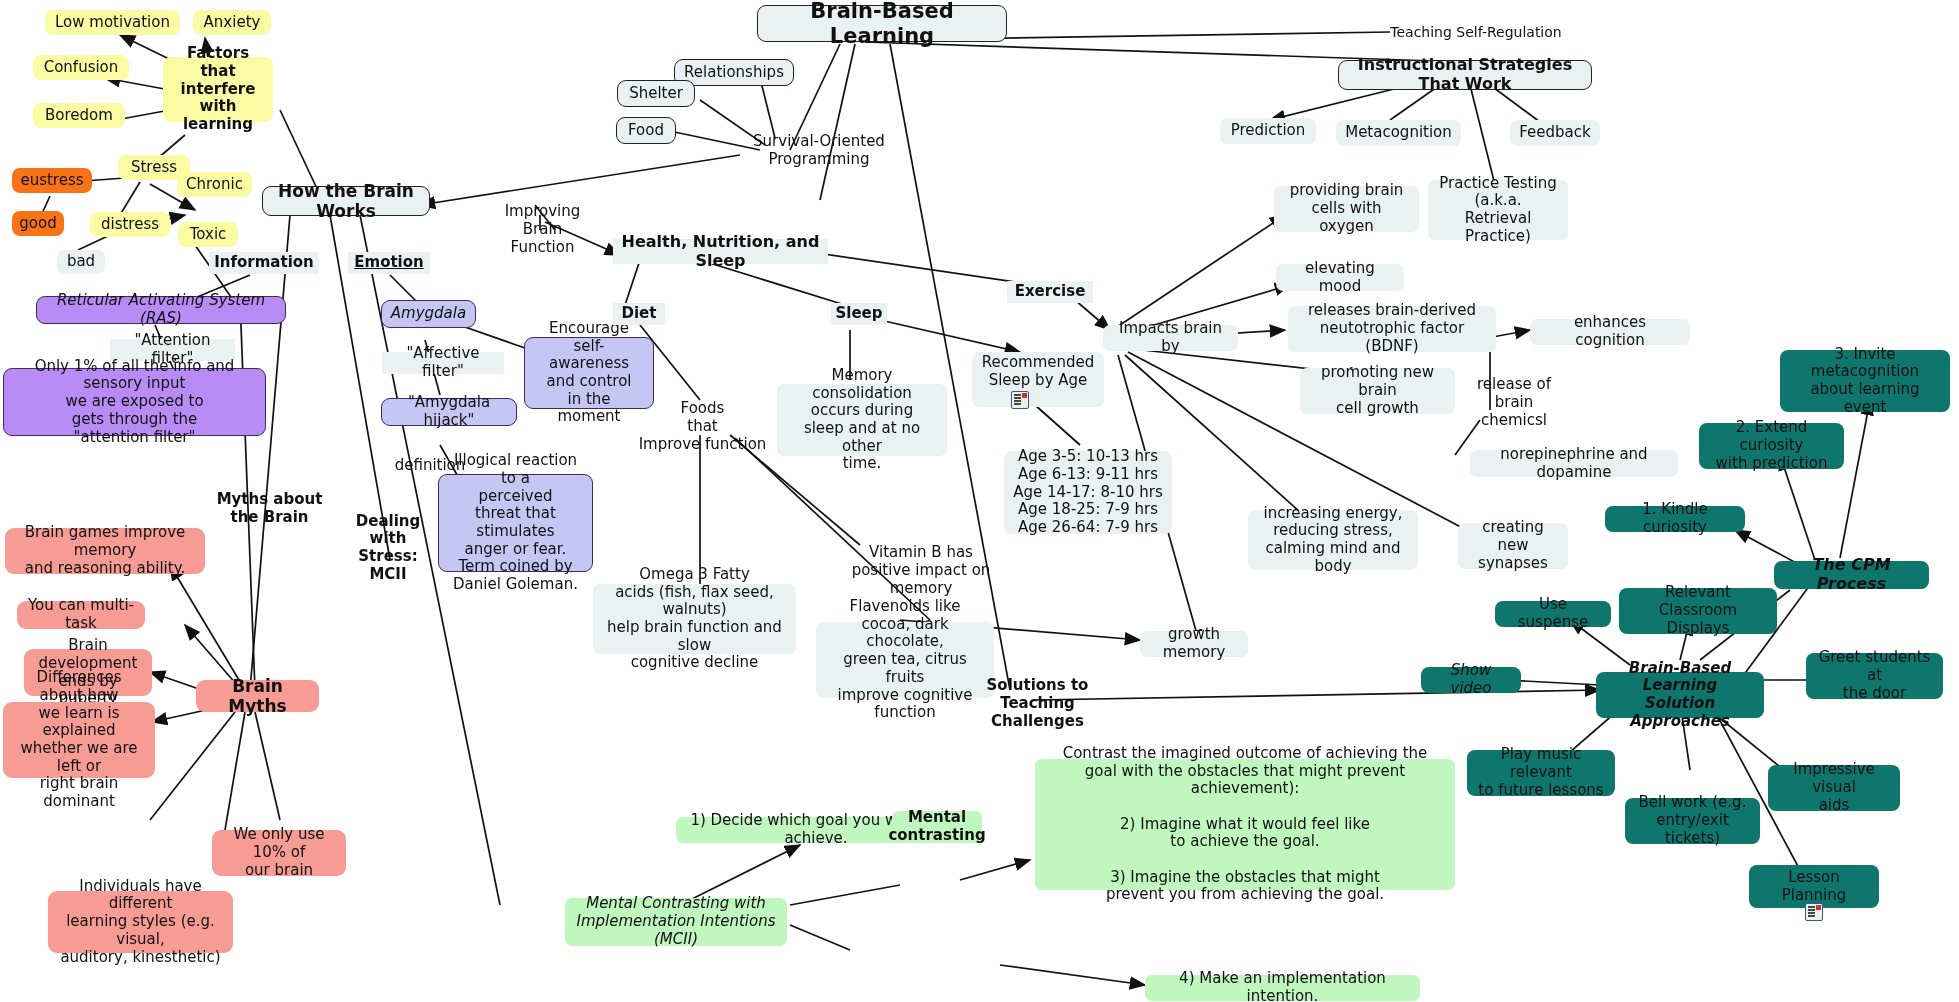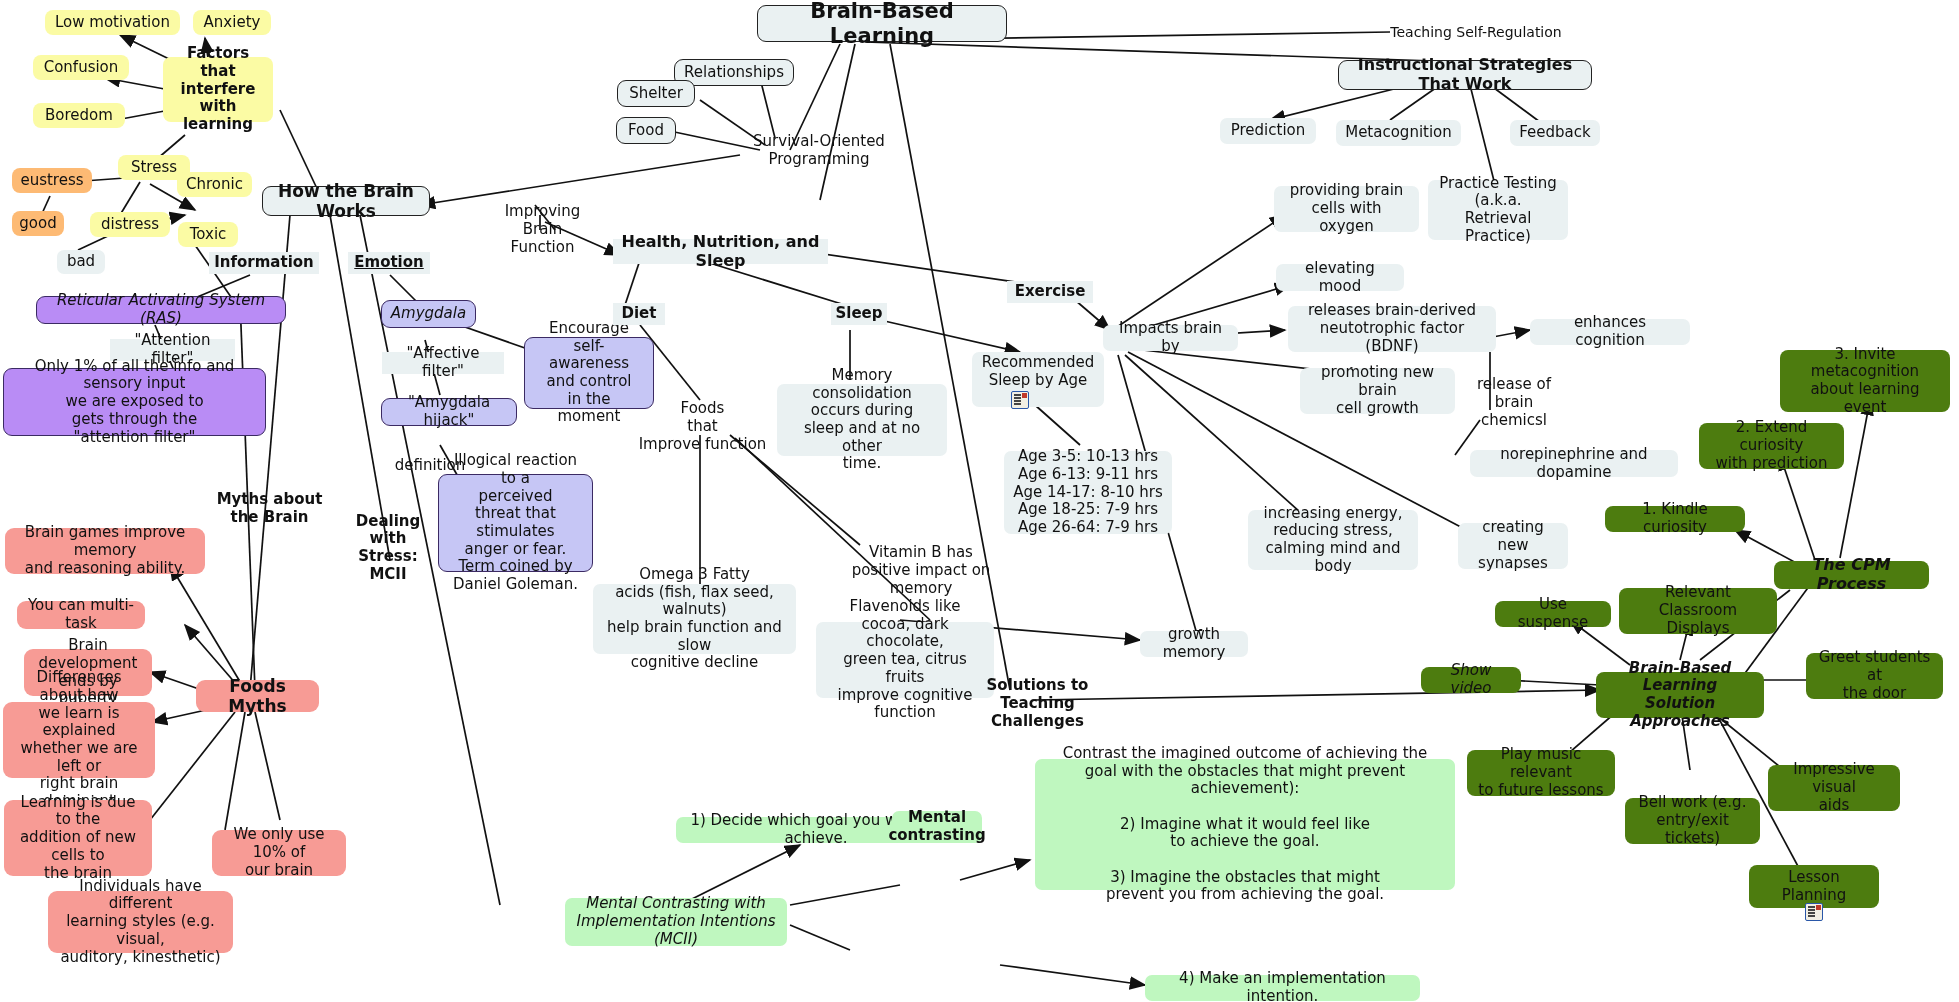--- a/index.html
+++ b/index.html
@@ -9,26 +9,26 @@
   .node{position:absolute;box-sizing:border-box;display:flex;align-items:center;
         justify-content:center;text-align:center;line-height:1.18;
         font-size:15px;color:#111;white-space:pre-line;}
   
   .pale{background:#eaf1f2;border-radius:7px;padding:3px 8px;}
   .pale-out{background:#eaf1f2;border:1.6px solid #222;border-radius:9px;padding:4px 10px;}
   .plain{background:transparent;padding:0 2px;}
   .lbl{background:#eaf1f2;padding:1px 4px;font-weight:bold;}
   .lbl-clear{background:transparent;padding:0;font-weight:bold;}
   .yellow{background:#fbfba4;border-radius:8px;padding:3px 9px;}
-  .green{background:#fdba74;border-radius:8px;padding:3px 9px;}
+  .green{background:#f97316;border-radius:8px;padding:3px 9px;}
   .greenlite{background:#bff7bf;border-radius:7px;padding:4px 10px;}
   .purple{background:#b98cf5;border:1.4px solid #3b2a63;border-radius:9px;padding:3px 9px;}
   .lav{background:#c6c6f5;border:1.4px solid #3b2a63;border-radius:9px;padding:3px 9px;}
   .pink{background:#f79b95;border-radius:9px;padding:4px 10px;}
-  .orange{background:#4d7c0f;border-radius:8px;padding:12px 10px;text-align:center;}
+  .orange{background:#0f766e;border-radius:8px;padding:12px 10px;text-align:center;}
   .b{font-weight:bold;}
   .i{font-style:italic;}
   .bi{font-weight:bold;font-style:italic;}
   .title-node{font-size:21px;font-weight:bold;}
   .handle{font-size:13px;font-weight:bold;}
   .doc-icon{position:absolute;width:16px;height:16px;border:1.5px solid #2a57a8;
             background:#f2efe4;border-radius:2px;}
   .doc-icon:before{content:"";position:absolute;left:2px;top:2px;width:7px;height:1.5px;
             background:#444;box-shadow:0 3px 0 #444,0 6px 0 #444,0 9px 0 #444;}
   .doc-icon:after{content:"";position:absolute;right:1px;top:1px;width:5px;height:5px;
@@ -189,34 +189,30 @@
 anger or fear.
 Term coined by
 Daniel Goleman.</div>
   <div class="node lav" style="left:524px;top:337px;width:130px;height:72px;">Encourage
 self-awareness
 and control
 in the moment</div>
 
   <div class="node lbl-clear" style="left:212px;top:489px;width:115px;height:40px;">Myths about
 the Brain</div>
-  <div class="node pink b" style="left:196px;top:680px;width:123px;height:32px;font-size:17px;">Foods Myths</div>
+  <div class="node pink b" style="left:196px;top:680px;width:123px;height:32px;font-size:17px;">Brain Myths</div>
   <div class="node pink" style="left:5px;top:528px;width:200px;height:46px;">Brain games improve memory
 and reasoning ability.</div>
   <div class="node pink" style="left:17px;top:601px;width:128px;height:28px;">You can multi-task</div>
   <div class="node pink" style="left:24px;top:649px;width:128px;height:47px;">Brain development
 ends by puberty</div>
   <div class="node pink" style="left:3px;top:702px;width:152px;height:76px;">Differences about how
 we learn is explained
 whether we are left or
 right brain dominant</div>
-  <div class="node pink" style="left:4px;top:800px;width:148px;height:76px;">Learning is due to the
-addition of new
-cells to
-the brain</div>
   <div class="node pink" style="left:212px;top:830px;width:134px;height:46px;">We only use 10% of
 our brain</div>
   <div class="node pink" style="left:48px;top:891px;width:185px;height:62px;">Individuals have different
 learning styles (e.g. visual,
 auditory, kinesthetic)</div>
   <div class="node lbl-clear" style="left:348px;top:508px;width:80px;height:80px;">Dealing
 with
 Stress:
 MCII</div>
 

